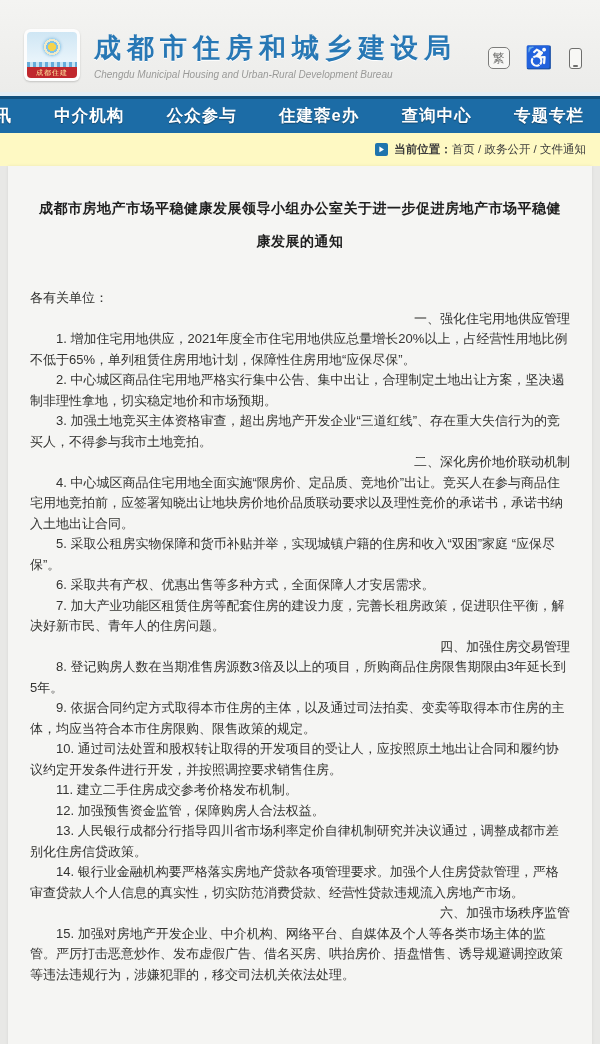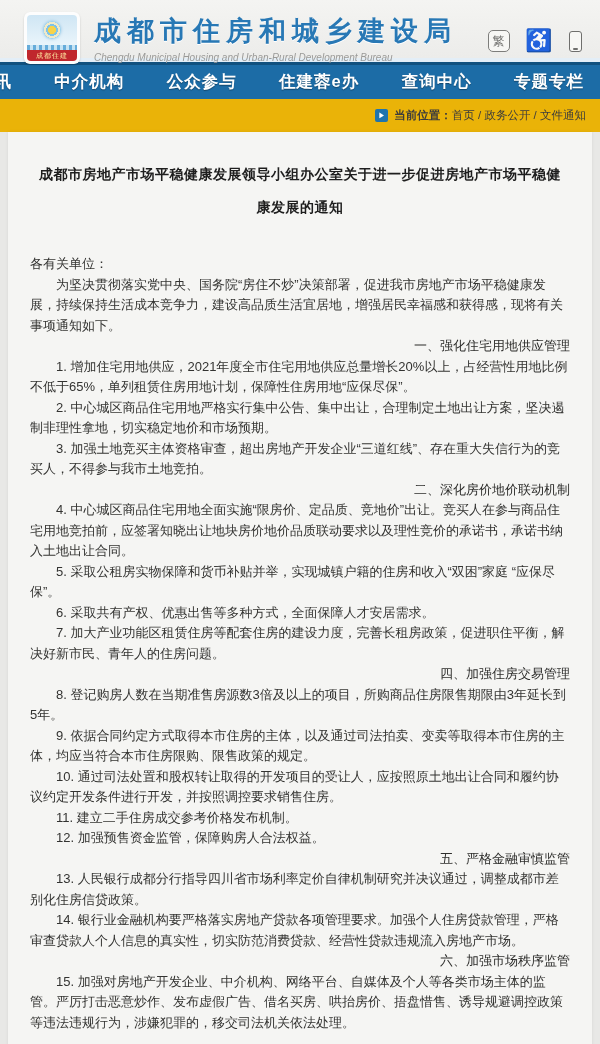--- a/index.html
+++ b/index.html
@@ -8,21 +8,21 @@
     font-family: "Liberation Sans", sans-serif;
     background: #e8e8e6;
     width: 600px;
     height: 1044px;
     overflow: hidden;
     position: relative;
   }
 
   
   .site-header {
-    height: 62px;
+    height: 96px;
     background: linear-gradient(#f4f4f2, #ececea);
     display: flex;
     align-items: center;
     padding: 18px 18px 0 24px;
     border-bottom: 4px solid #e3eef7;
   }
   .logo {
     width: 56px; height: 52px;
     background: #fdfdfd;
     border-radius: 6px;
@@ -126,21 +126,21 @@
   }
   .nav-item:first-child { margin-left: -23px; }
 
   
   .crumb-row {
     height: 33px;
     display: flex;
     align-items: center;
     justify-content: flex-end;
     padding-right: 14px;
-    background: #eab308;
+    background: #fef9c3;
     font-size: 11.5px;
     color: #444;
   }
   .crumb-icon {
     width: 13px; height: 13px;
     background: #1f74ad;
     border-radius: 2px;
     color: #fff;
     font-size: 7px;
     display: inline-flex;
@@ -207,35 +207,33 @@
   <span class="crumb-icon">▶</span>
   <span class="crumb-label">当前位置：</span>
   <span class="crumb-path">首页 / 政务公开 / 文件通知</span>
 </div>
 
 <main class="panel">
   <h1 class="doc-title">成都市房地产市场平稳健康发展领导小组办公室关于进一步促进房地产市场平稳健康发展的通知</h1>
   <div class="doc-body">
 
   <p class="p-salutation">各有关单位：</p>
-      <p class="p-para">为坚决贯彻落实党中央、国务院“房住不炒”决策部署，促进我市房地产市场平稳健康发展，持续保持生活成本竞争力，建设高品质生活宜居地，增强居民幸福感和获得感，现将有关事项通知如下。</p>
       <p class="p-heading">一、强化住宅用地供应管理</p>
       <p class="p-item">1. 增加住宅用地供应，2021年度全市住宅用地供应总量增长20%以上，占经营性用地比例不低于65%，单列租赁住房用地计划，保障性住房用地“应保尽保”。</p>
       <p class="p-item">2. 中心城区商品住宅用地严格实行集中公告、集中出让，合理制定土地出让方案，坚决遏制非理性拿地，切实稳定地价和市场预期。</p>
       <p class="p-item">3. 加强土地竞买主体资格审查，超出房地产开发企业“三道红线”、存在重大失信行为的竞买人，不得参与我市土地竞拍。</p>
       <p class="p-heading">二、深化房价地价联动机制</p>
       <p class="p-item">4. 中心城区商品住宅用地全面实施“限房价、定品质、竞地价”出让。竞买人在参与商品住宅用地竞拍前，应签署知晓出让地块房价地价品质联动要求以及理性竞价的承诺书，承诺书纳入土地出让合同。</p>
       <p class="p-item">5. 采取公租房实物保障和货币补贴并举，实现城镇户籍的住房和收入“双困”家庭 “应保尽保”。</p>
       <p class="p-item">6. 采取共有产权、优惠出售等多种方式，全面保障人才安居需求。</p>
       <p class="p-item">7. 加大产业功能区租赁住房等配套住房的建设力度，完善长租房政策，促进职住平衡，解决好新市民、青年人的住房问题。</p>
       <p class="p-heading">四、加强住房交易管理</p>
       <p class="p-item">8. 登记购房人数在当期准售房源数3倍及以上的项目，所购商品住房限售期限由3年延长到5年。</p>
       <p class="p-item">9. 依据合同约定方式取得本市住房的主体，以及通过司法拍卖、变卖等取得本市住房的主体，均应当符合本市住房限购、限售政策的规定。</p>
       <p class="p-item">10. 通过司法处置和股权转让取得的开发项目的受让人，应按照原土地出让合同和履约协议约定开发条件进行开发，并按照调控要求销售住房。</p>
       <p class="p-item">11. 建立二手住房成交参考价格发布机制。</p>
       <p class="p-item">12. 加强预售资金监管，保障购房人合法权益。</p>
-      <p class="p-heading">五、严格金融审慎监管</p>
       <p class="p-item">13. 人民银行成都分行指导四川省市场利率定价自律机制研究并决议通过，调整成都市差别化住房信贷政策。</p>
       <p class="p-item">14. 银行业金融机构要严格落实房地产贷款各项管理要求。加强个人住房贷款管理，严格审查贷款人个人信息的真实性，切实防范消费贷款、经营性贷款违规流入房地产市场。</p>
       <p class="p-heading">六、加强市场秩序监管</p>
       <p class="p-item">15. 加强对房地产开发企业、中介机构、网络平台、自媒体及个人等各类市场主体的监管。严厉打击恶意炒作、发布虚假广告、借名买房、哄抬房价、捂盘惜售、诱导规避调控政策等违法违规行为，涉嫌犯罪的，移交司法机关依法处理。</p>
     </div>
 </main>
 
 </body></html>

